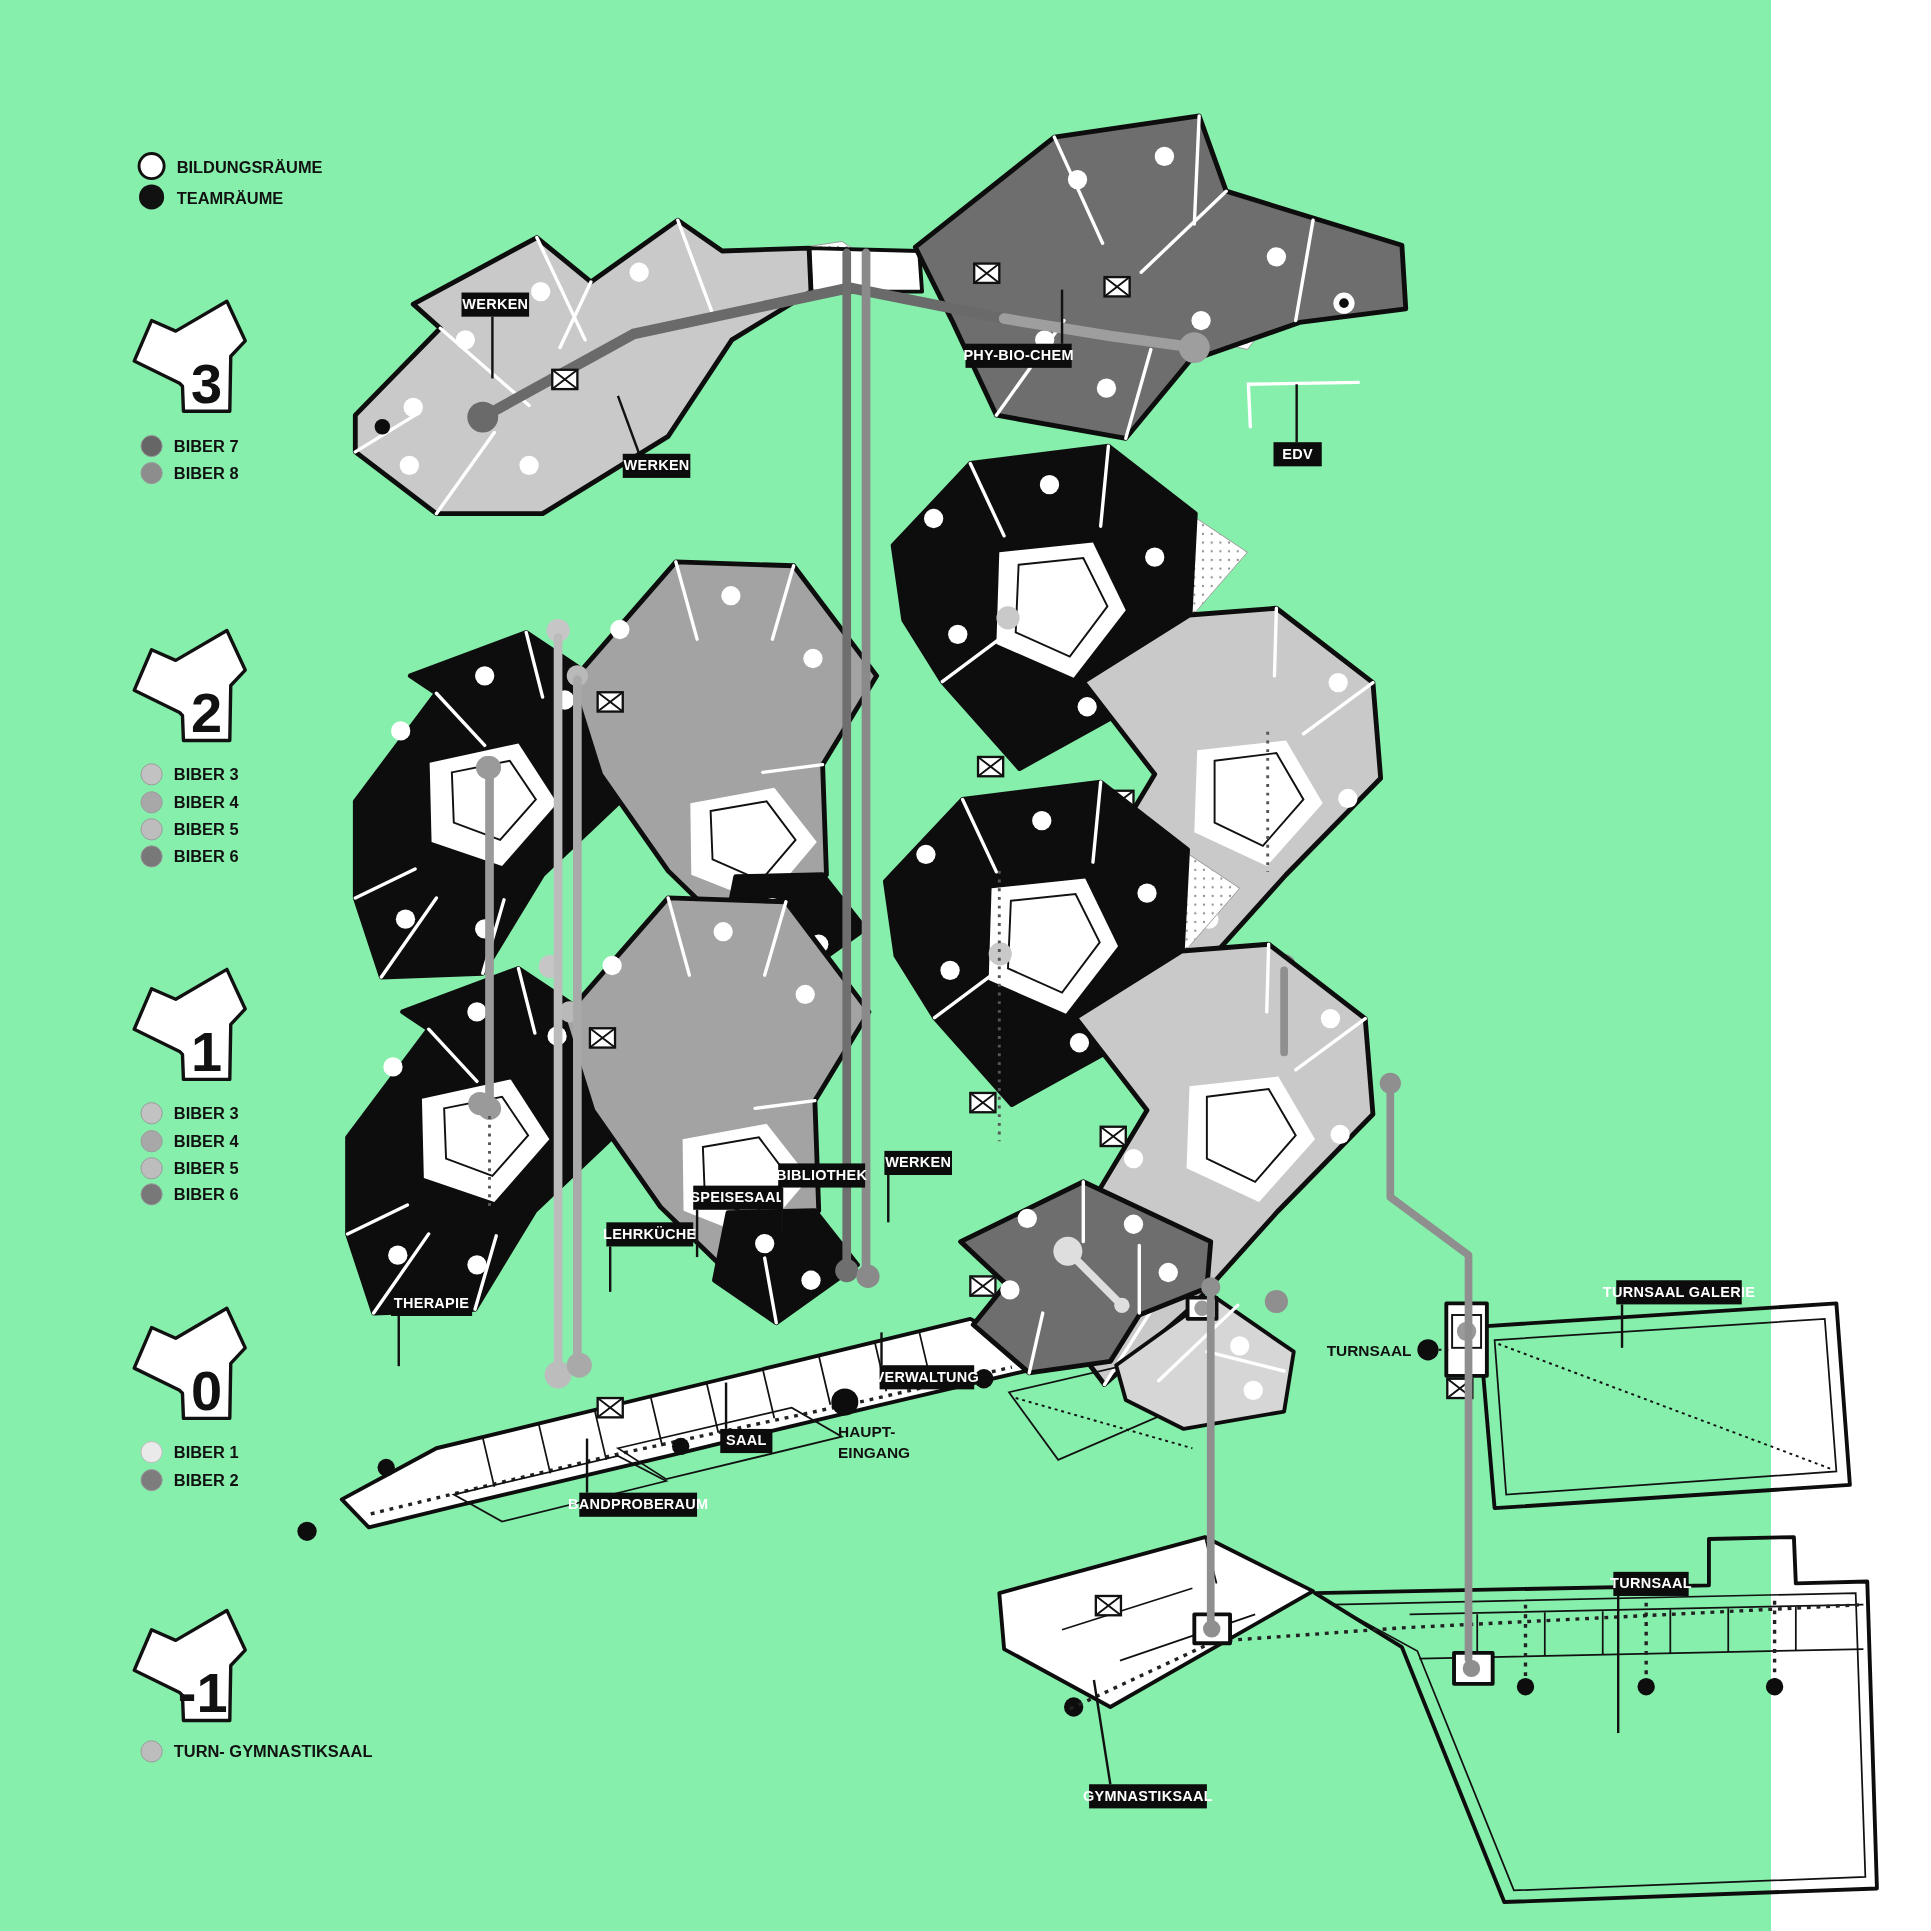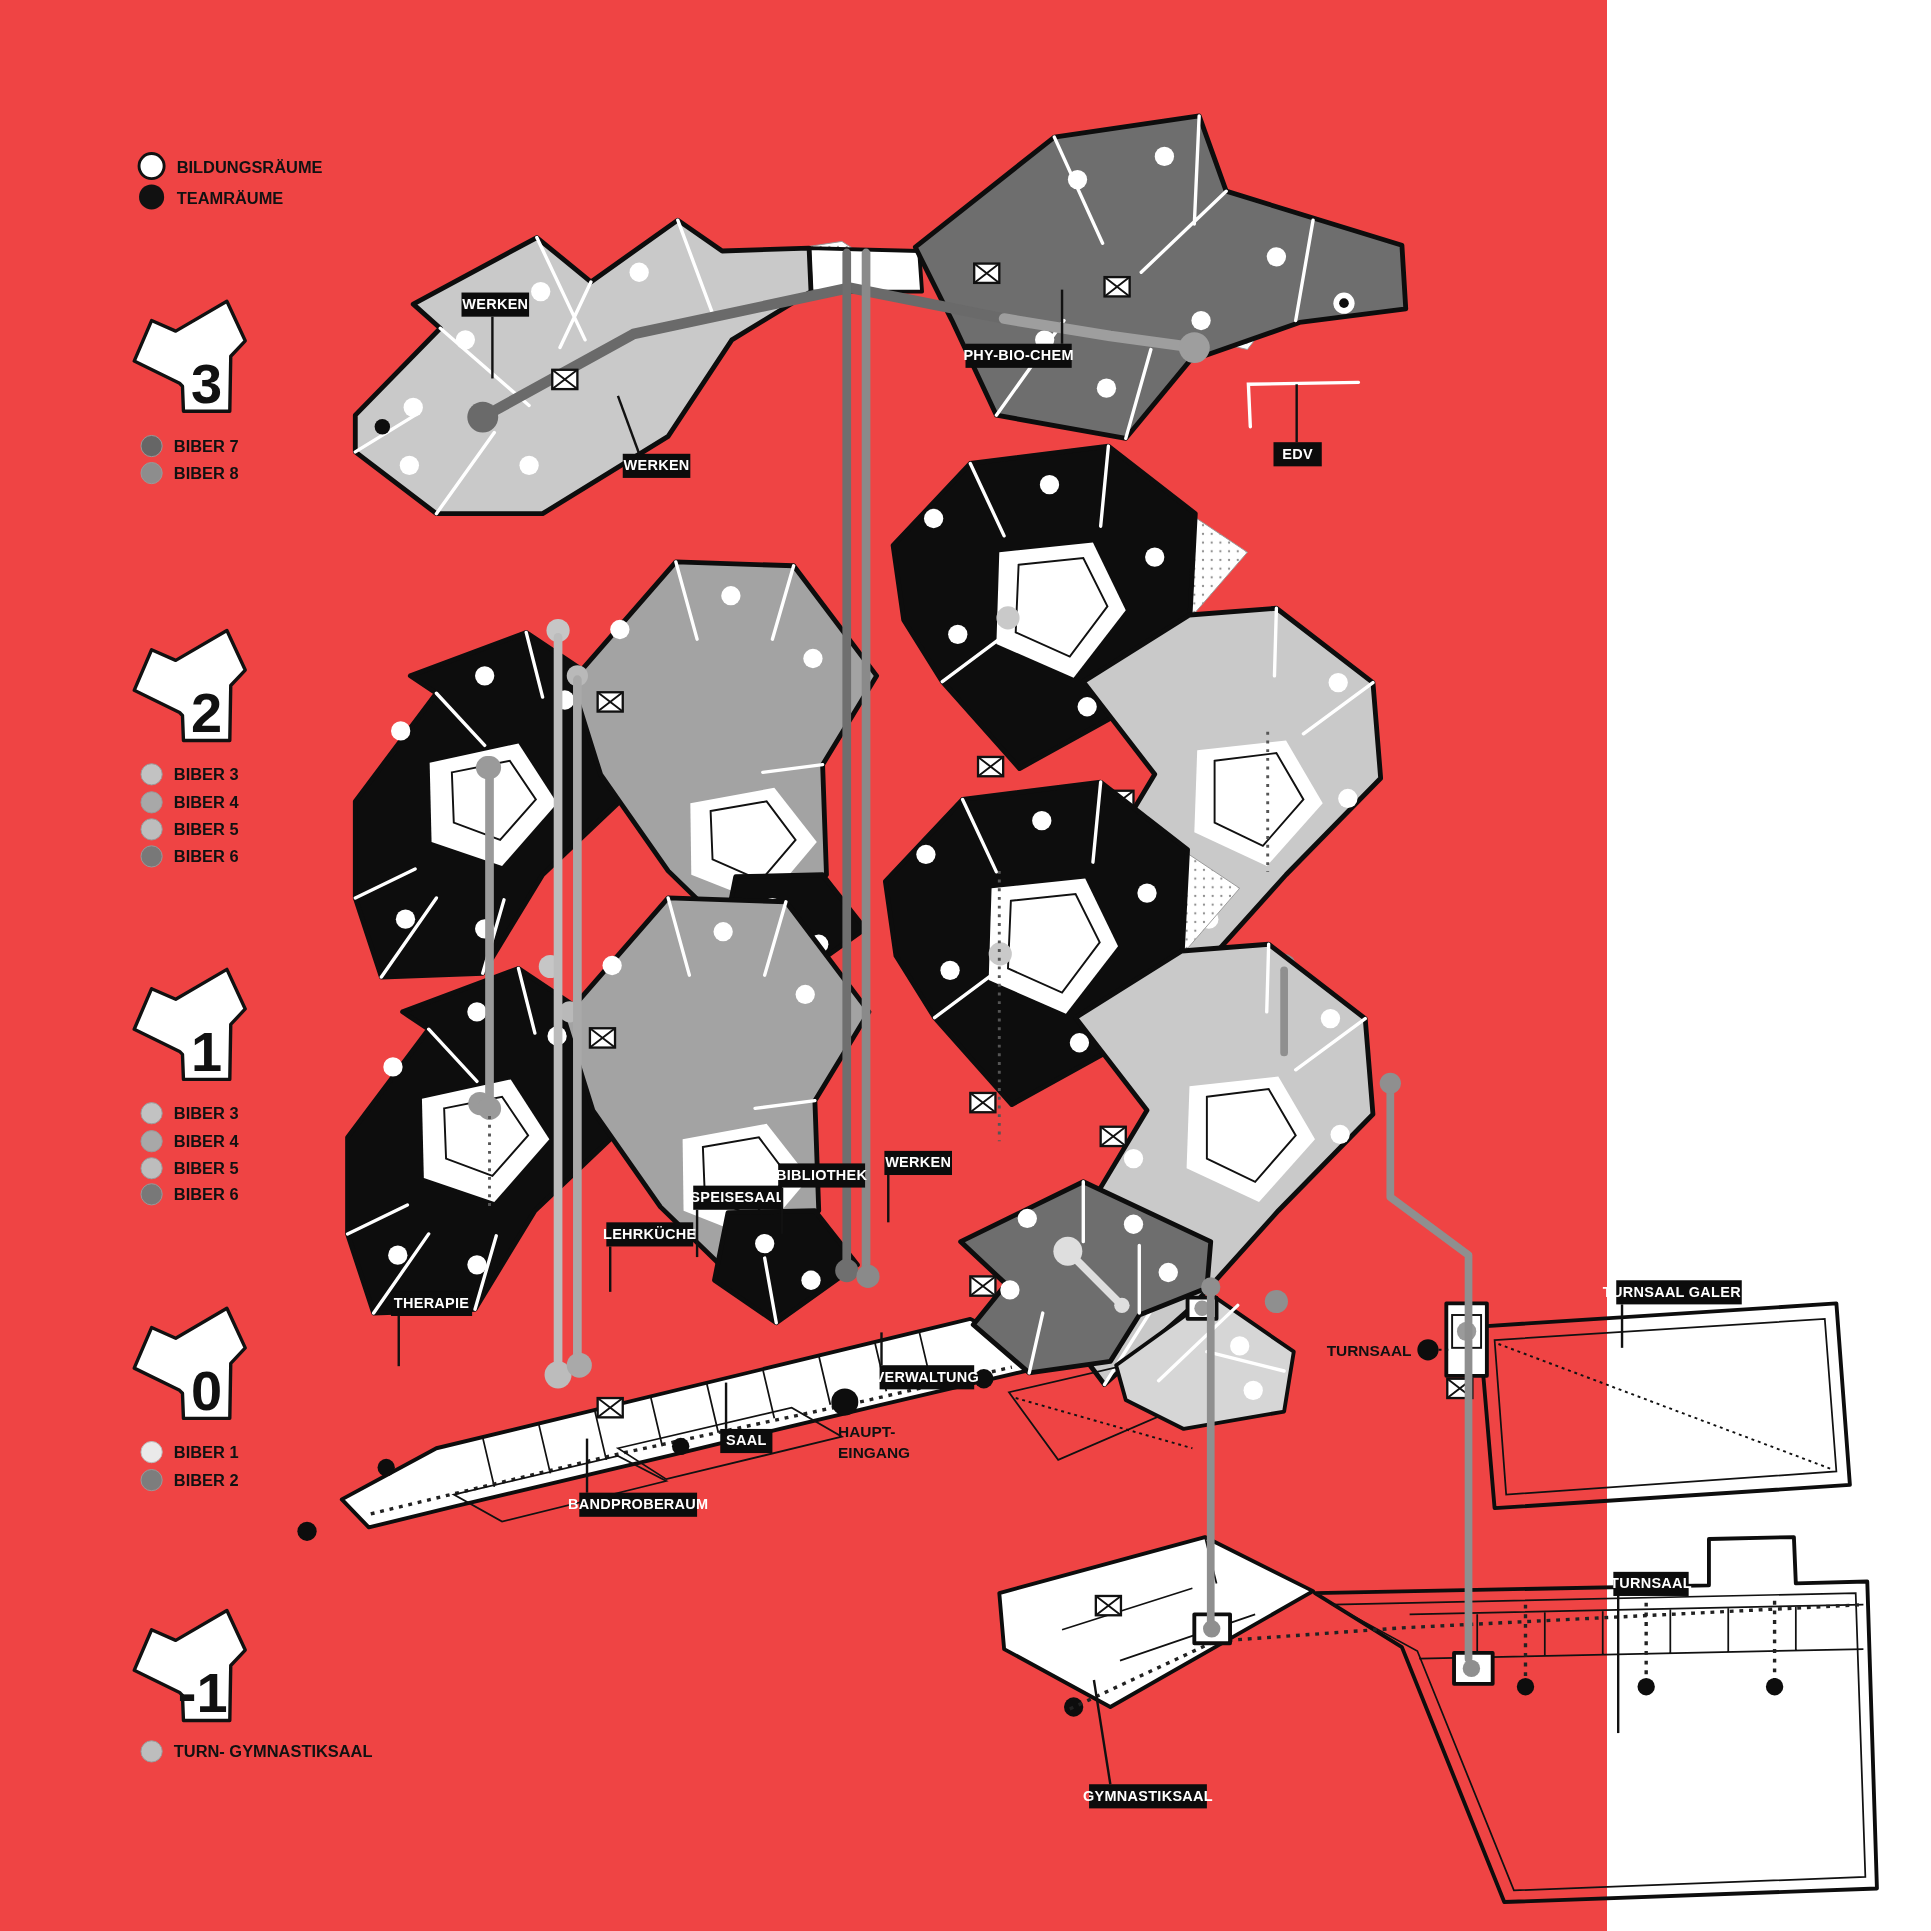--- a/index.html
+++ b/index.html
@@ -1,16 +1,16 @@
 <!DOCTYPE html>
 <html><head>
 <meta charset="utf-8">
 <style>
   html,body{margin:0;padding:0;background:#fff;}
-  .stage{width:1607px;height:1931px;position:relative;background:#ef4444;font-family:"Liberation Sans",sans-serif;}
+  .stage{width:1771px;height:1931px;position:relative;background:#86efac;font-family:"Liberation Sans",sans-serif;}
   svg{display:block;}
   text{font-family:"Liberation Sans",sans-serif;}
   .t-legend{font-weight:bold;font-size:17px;fill:#111;}
   .t-num{font-weight:bold;font-size:58px;fill:#111;text-anchor:middle;}
   .t-boxtext{font-weight:bold;font-size:15px;fill:#fff;text-anchor:middle;letter-spacing:.3px;}
   .t-plain{font-weight:bold;font-size:16px;fill:#111;}
   .w-black{fill:#0d0d0d;stroke:#0d0d0d;stroke-width:5;stroke-linejoin:round;}
   .w-dark{fill:#6e6e6e;stroke:#0d0d0d;stroke-width:5;stroke-linejoin:round;}
   .w-mid{fill:#a3a3a3;stroke:#0d0d0d;stroke-width:5;stroke-linejoin:round;}
   .w-light{fill:#c9c9c9;stroke:#0d0d0d;stroke-width:5;stroke-linejoin:round;}

